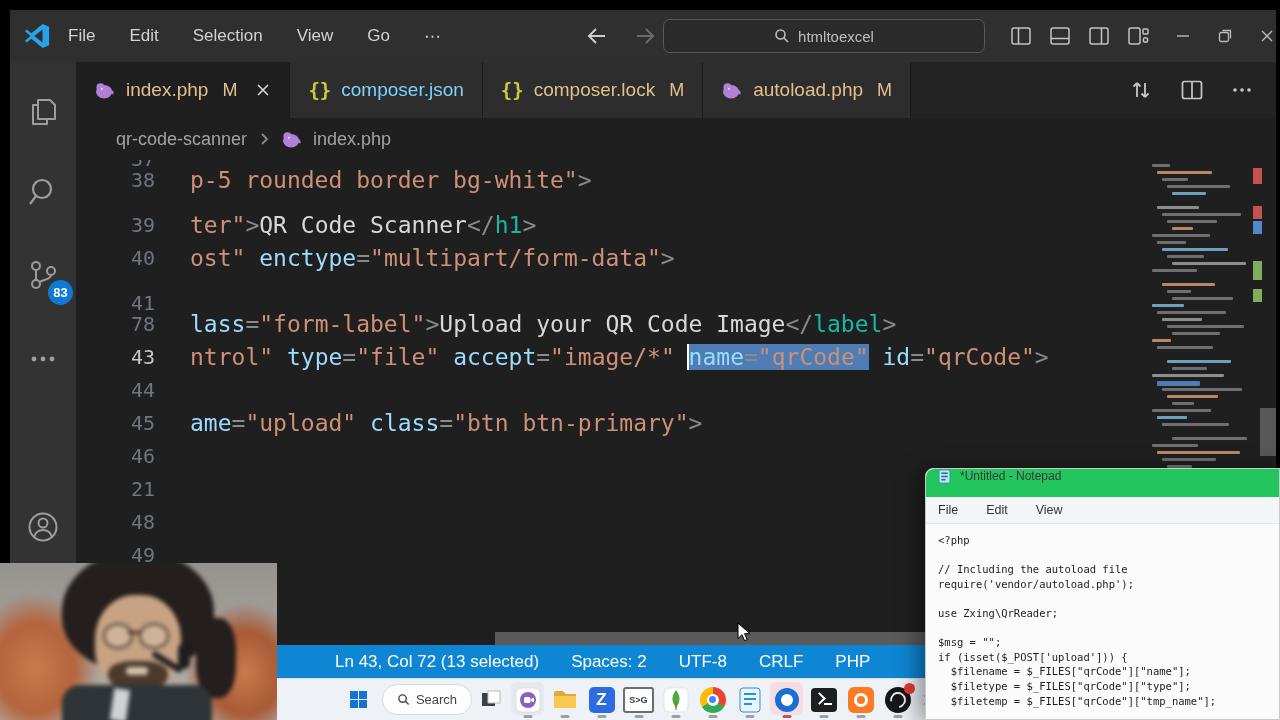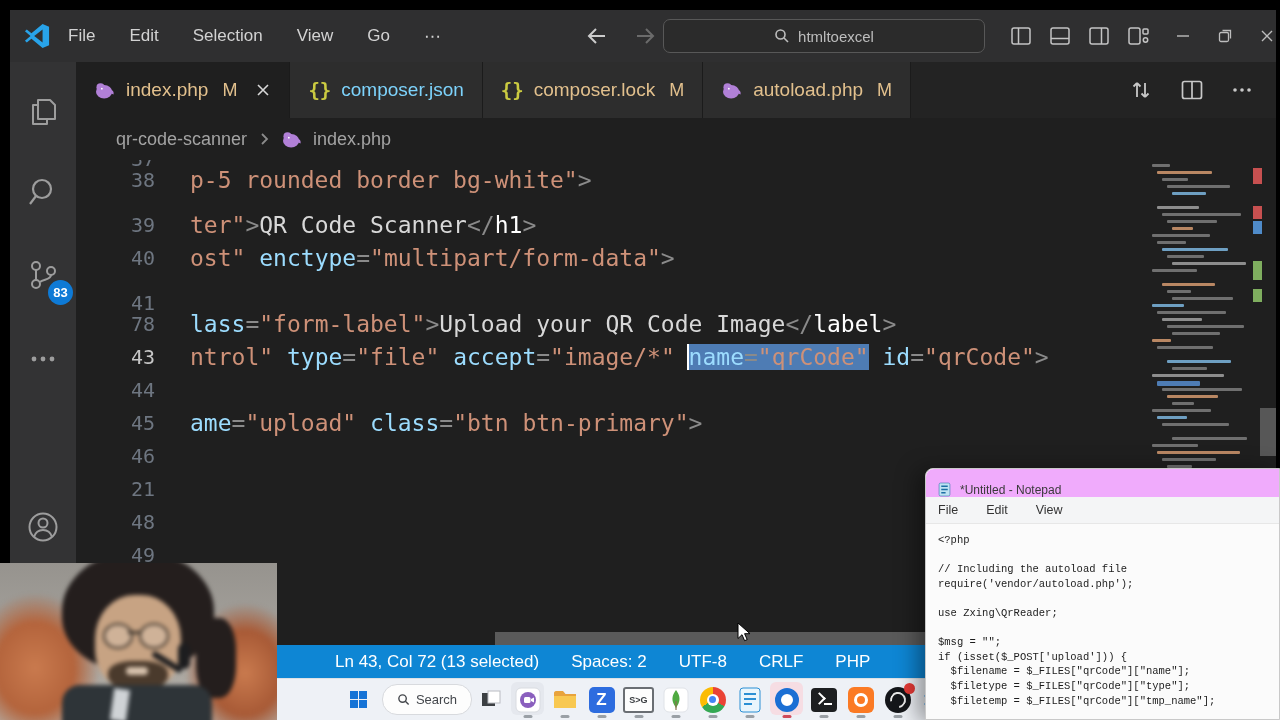--- a/index.html
+++ b/index.html
@@ -35,21 +35,21 @@
   
   #breadcrumb{position:absolute;left:66px;top:108px;right:0;height:42px;background:#1f1f1f;display:flex;align-items:center;
               padding-left:40px;gap:10px;color:#a3a3a3;font-size:18px;}
   
   #editor{position:absolute;left:66px;top:150px;width:1200px;height:485px;background:#1f1f1f;overflow:hidden;}
   .code-row{position:absolute;left:0;width:100%;height:33px;}
   .ln{position:absolute;left:0;top:0;width:79px;text-align:right;font-family:"DejaVu Sans Mono",monospace;
       font-size:20px;line-height:33px;color:#6e7681;}
   .ln.cur{color:#c6c6c6;}
   .code{position:absolute;left:114px;top:0;font-family:"DejaVu Sans Mono",monospace;font-size:23px;line-height:33px;white-space:pre;}
-  .tk-str{color:#ce9178}.tk-attr{color:#9cdcfe}.tk-tag{color:#ffffff}.tk-pun{color:#8a8a8a}.tk-txt{color:#d8d8d8}
+  .tk-str{color:#ce9178}.tk-attr{color:#9cdcfe}.tk-tag{color:#14b8a6}.tk-pun{color:#8a8a8a}.tk-txt{color:#d8d8d8}
   .sel{background:#4e7cb4;}
   .sel-first{box-shadow:-2px 0 0 #ffffff;}
   #hscrollbar{position:absolute;left:419px;top:472px;width:435px;height:13px;background:#5a5a5a;}
   #minimap{position:absolute;left:1072px;top:0;width:100px;height:322px;overflow:hidden;}
   .mm-bar{position:absolute;height:3px;border-radius:1px;}
   .ov-mark{position:absolute;left:1177px;width:9px;}
   #vscrollbar{position:absolute;left:1184px;top:248px;width:16px;height:48px;background:#575757;}
   
   #statusbar{position:absolute;left:0;top:635px;width:100%;height:33px;background:#0e86d4;display:flex;align-items:center;}
   #status-items{position:absolute;left:325px;display:flex;gap:32px;}
@@ -62,26 +62,26 @@
   #start-grid div{background:#1573d6;}
   #taskbar-search{margin-left:10px;width:88px;height:29px;background:#fdfdfd;border:1px solid #d8dade;border-radius:15px;
                   display:flex;align-items:center;justify-content:center;gap:6px;font-size:13px;color:#44474c;}
   .tb-slot{width:37px;height:40px;position:relative;display:flex;align-items:center;justify-content:center;}
   .tb-dash{position:absolute;bottom:2px;left:50%;transform:translateX(-50%);width:9px;height:3px;border-radius:2px;background:#9aa0a6;}
   .tb-dash.red{background:#d04a5a;}
   .tb-hl{position:absolute;left:2px;top:2px;width:33px;height:33px;border-radius:6px;}
   
   #notepad{position:absolute;left:925px;top:468px;width:355px;height:252px;background:#fbfbfb;border:1px solid #c9c9c9;
            border-radius:8px 0 0 0;box-shadow:-8px 2px 22px rgba(0,0,0,.4);box-sizing:border-box;overflow:hidden;}
-  #np-titlebar{height:28px;background:#f0abfc;display:flex;align-items:flex-end;padding-left:12px;gap:9px;border-radius:8px 0 0 0;}
+  #np-titlebar{height:28px;background:#22c55e;display:flex;align-items:flex-start;padding-left:12px;gap:9px;border-radius:8px 0 0 0;}
   #np-title{font-size:12px;color:#3a3a3a;}
   #np-menubar{height:26px;background:#f4f5f6;display:flex;align-items:center;padding-left:12px;gap:28px;border-bottom:1px solid #e7e7e7;}
   .np-menu{font-size:12.5px;color:#333;}
   #np-content{padding:9px 0 0 12px;font-family:"DejaVu Sans Mono",monospace;font-size:10.5px;line-height:14.6px;color:#1c1c1c;}
-  .np-line{white-space:pre;font-family:Liberation Mono, monospace;}
+  .np-line{white-space:pre;}
   
   #webcam{position:absolute;left:0;top:563px;width:277px;height:157px;background:linear-gradient(180deg,#96938e,#b5b1aa);overflow:hidden;}
   #wc-person{position:absolute;inset:0;filter:blur(2px);}
   .wc{position:absolute;}
   
   #mouse-cursor{position:absolute;left:737px;top:622px;z-index:60;}
   svg{display:block;}
 </style>
 </head>
 <body>

